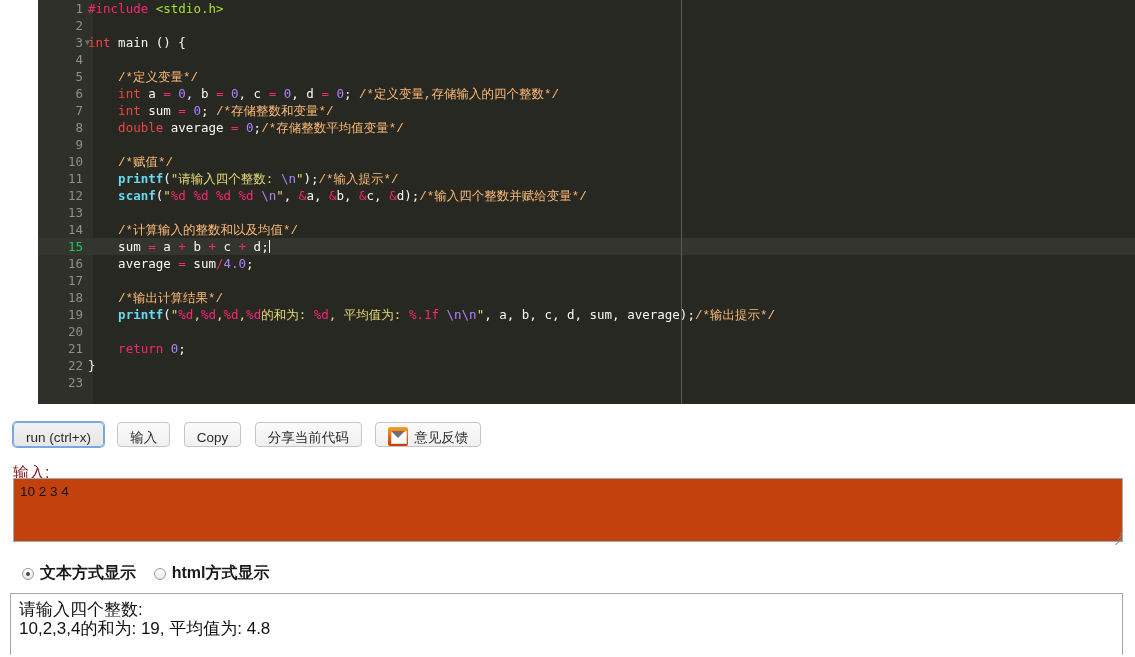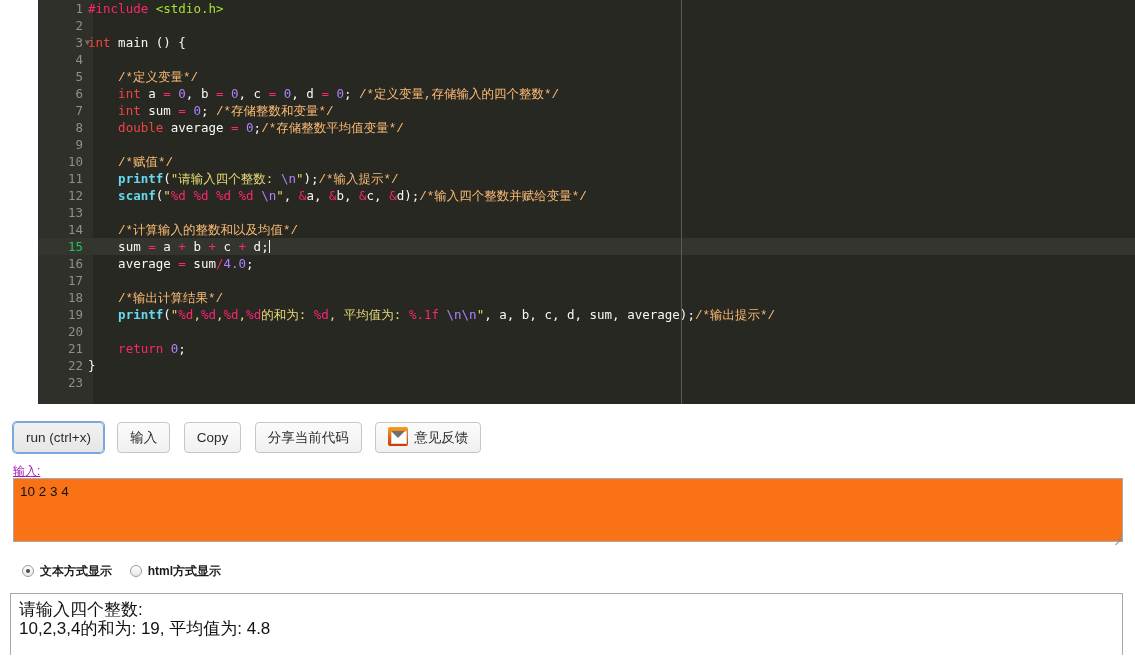--- a/index.html
+++ b/index.html
@@ -89,21 +89,21 @@
   
   #toolbar {
     position: absolute; left: 0; top: 404px;
     width: 1135px; height: 54px;
     background: #fff;
     padding: 18px 0 0 13px;
   }
   .btn {
     display: inline-block;
     vertical-align: top;
-    height: 31px;
+    height: 25px;
     line-height: 29px;
     padding: 0 12px;
     margin-right: 9px;
     font-family: "Liberation Sans", sans-serif;
     font-size: 13.5px;
     color: #2b2b2b;
     background: linear-gradient(to bottom, #fbfbfb 0%, #f0f0f0 100%);
     border: 1px solid #c6c6c6;
     border-radius: 4px;
     cursor: pointer;
@@ -138,29 +138,29 @@
     position: absolute; left: 3px; top: 4px;
     width: 0; height: 0;
     border-left: 7px solid transparent;
     border-right: 7px solid transparent;
     border-top: 7px solid #6f6f6f;
   }
 
   
   #input-label {
     position: absolute; left: 13px; top: 463px;
-    font-size: 12px;
-    color: #a21caf;
+    font-size: 16px;
+    color: #7f1d1d;
     text-decoration: underline;
   }
   #input-box {
     position: absolute; left: 13px; top: 478px;
     width: 1110px; height: 64px;
     border: 1px solid #a9a9a9;
-    background: #f97316;
+    background: #c2410c;
     font-family: "Liberation Sans", sans-serif;
     font-size: 13.5px;
     color: #111;
     padding: 5px 6px;
     resize: none;
     outline: none;
     overflow: hidden;
   }
   #resize-grip {
     position: absolute; left: 1110px; top: 529px;
@@ -198,21 +198,21 @@
     margin-right: 6px;
     position: relative;
   }
   .radio-wrap.checked .radio-dot::after {
     content: "";
     position: absolute; left: 3px; top: 3px;
     width: 4px; height: 4px;
     border-radius: 50%;
     background: #4a4a4a;
   }
-  .radio-label { font-weight: bold; font-size: 12px; }
+  .radio-label { font-weight: bold; font-size: 16px; }
 
   
   #output-box {
     position: absolute; left: 10px; top: 593px;
     width: 1113px; height: 62px;
     border: 1px solid #a9a9a9;
     border-bottom: none;
     background: #fff;
     padding: 6px 8px;
     font-family: "Liberation Sans", sans-serif;

